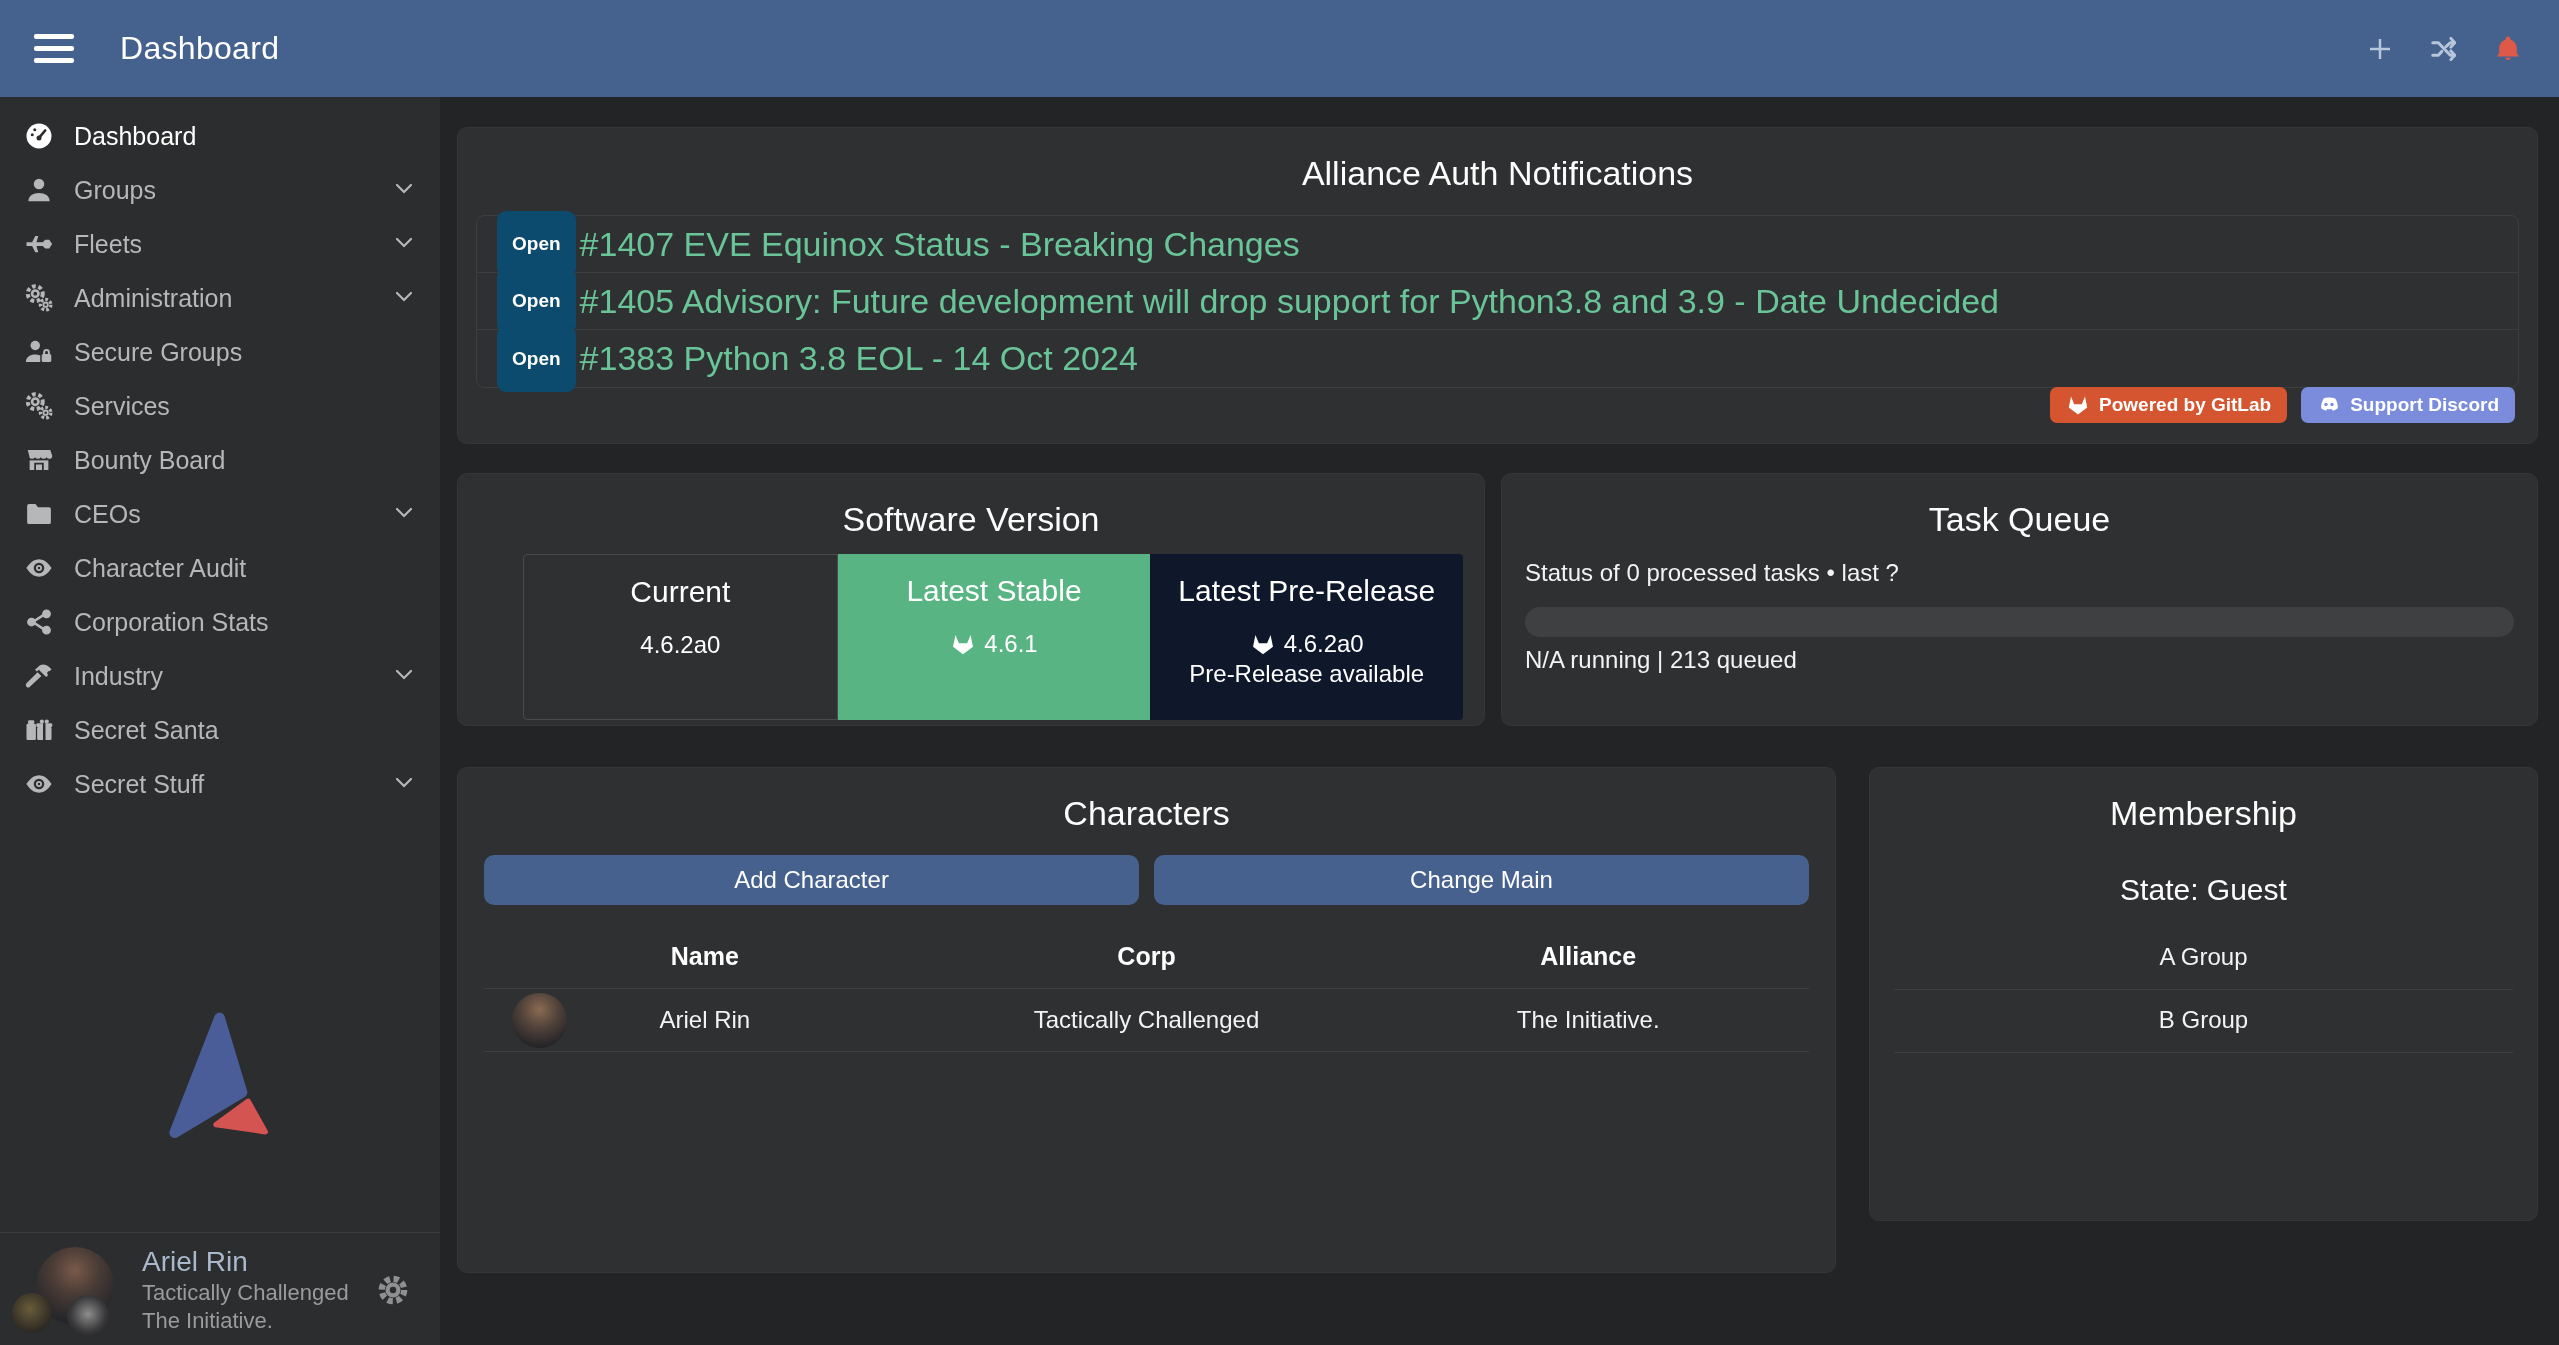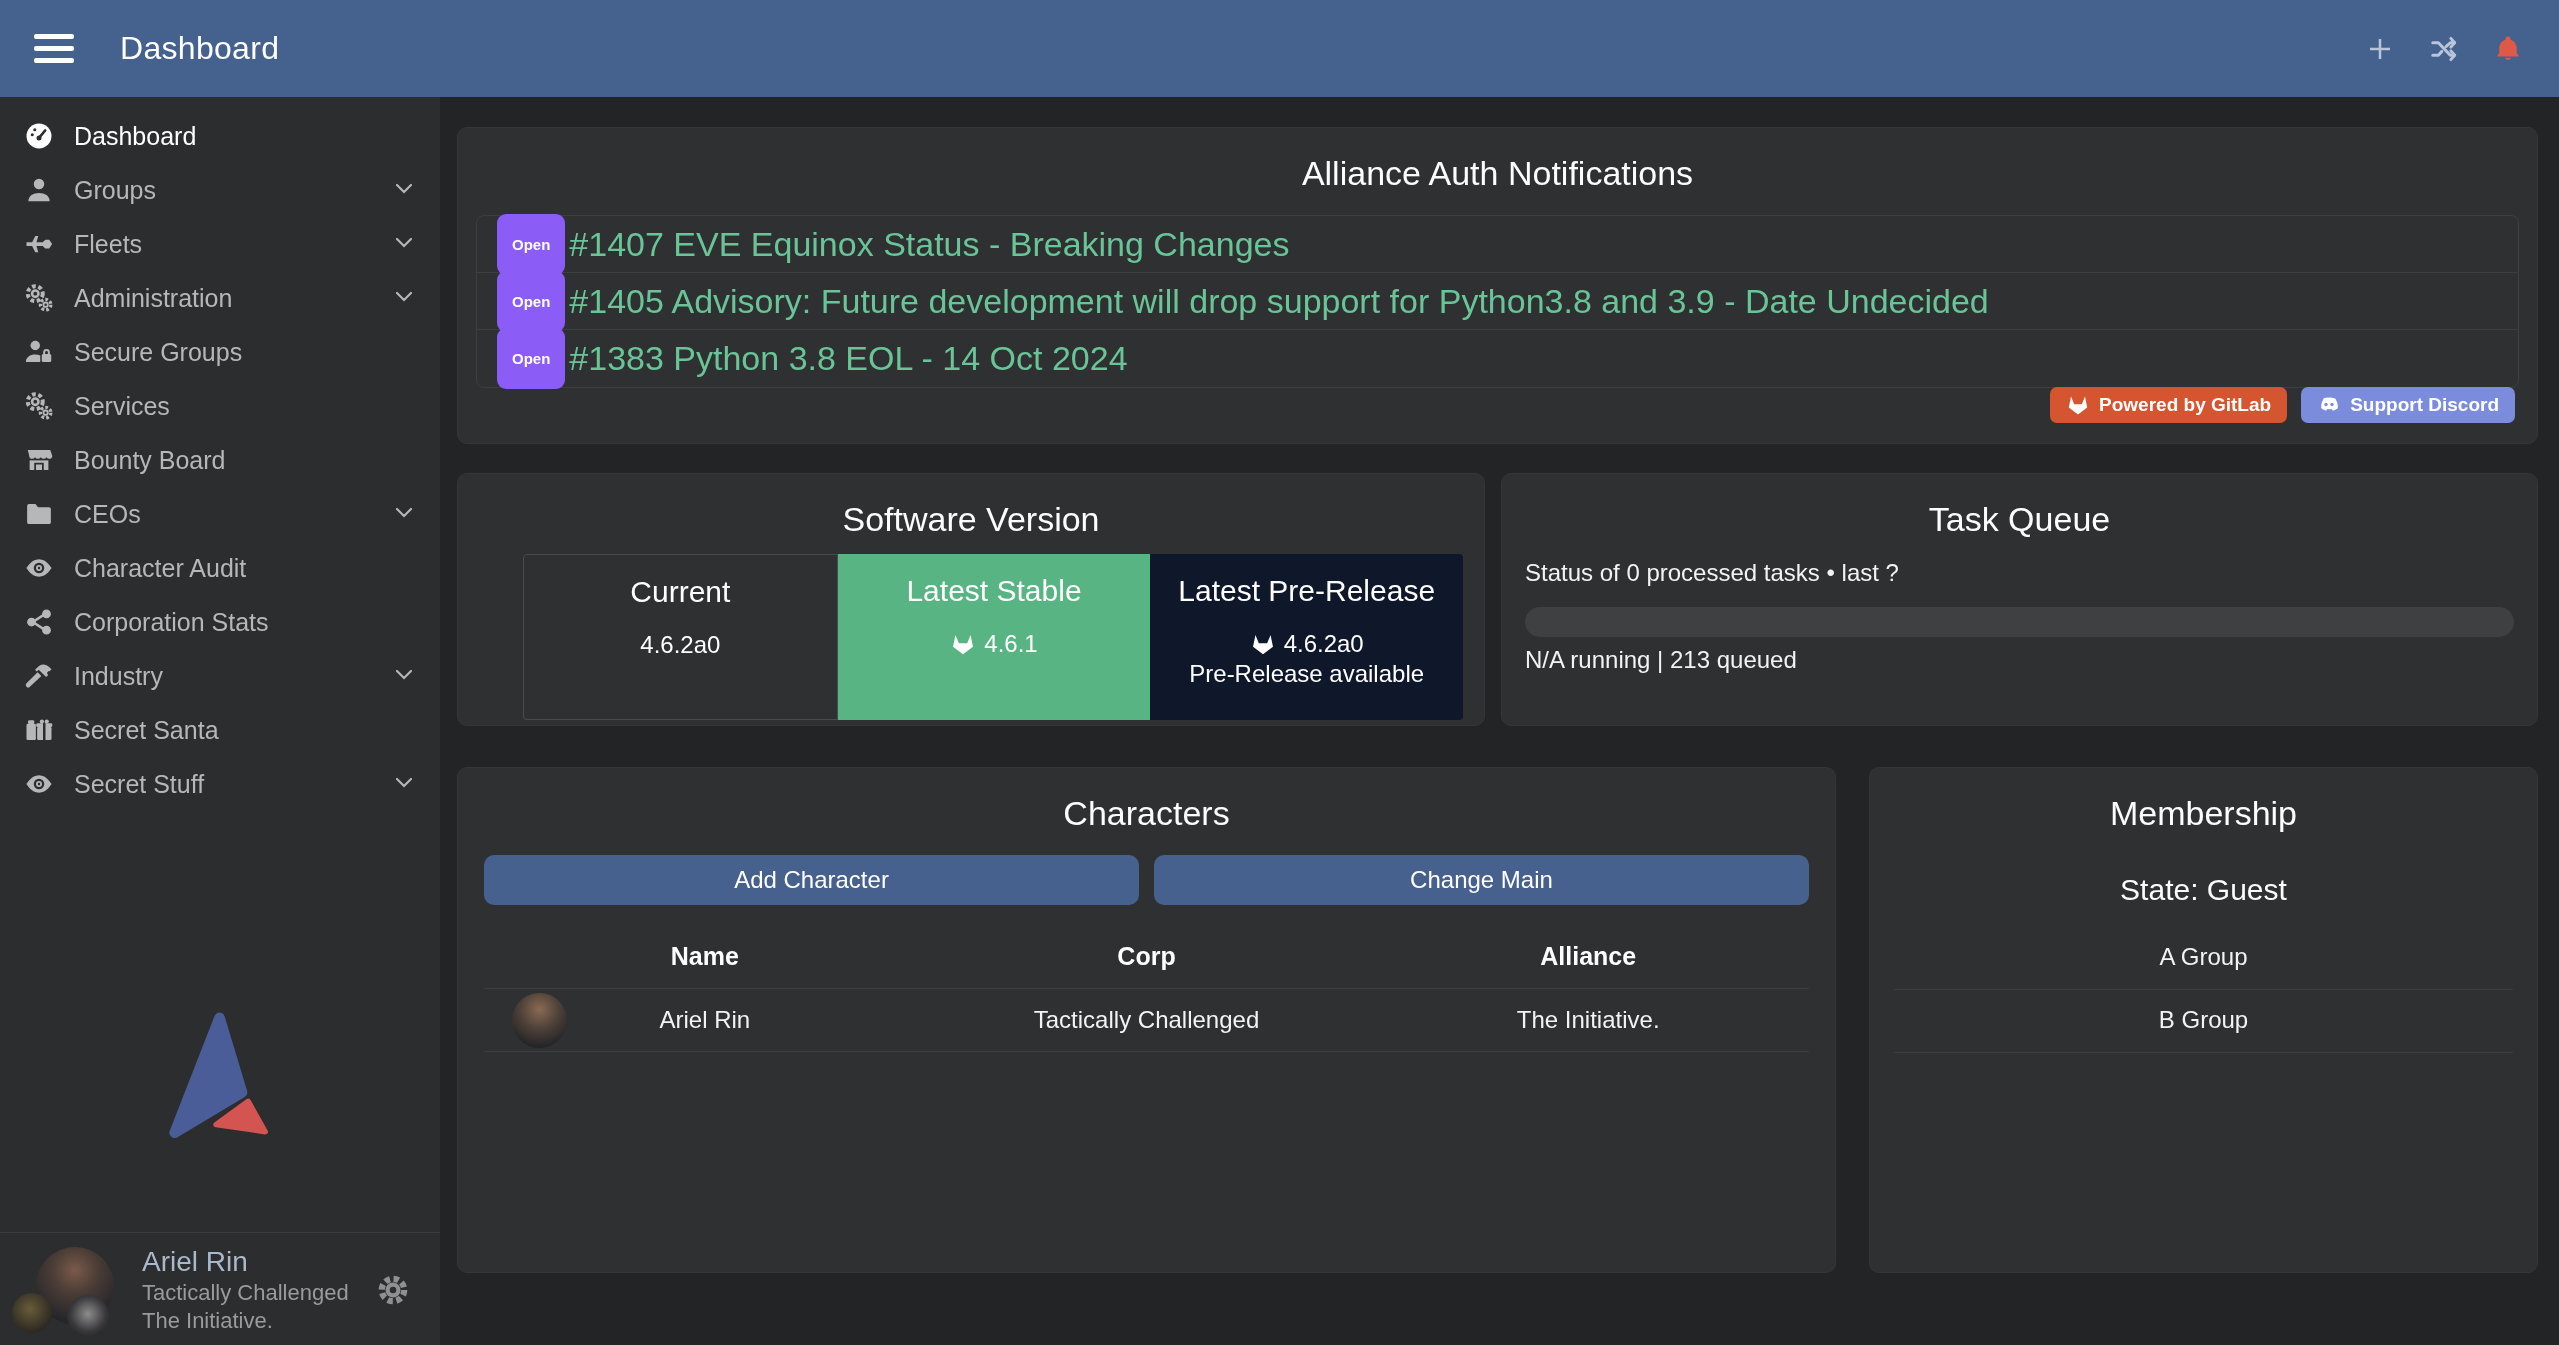--- a/index.html
+++ b/index.html
@@ -45,26 +45,26 @@
   .footer-gear{ position:absolute; right:32px; top:42px; width:30px; height:30px; color:#8f9092; cursor:pointer; }
   .footer-gear svg{ width:30px; height:30px; }
   
   .content{ position:absolute; left:440px; top:97px; width:2119px; height:1248px; background:#232425; }
   .panel{ position:absolute; background:#2f3031; border:1px solid #353637; border-radius:10px; }
   .panel-title{ text-align:center; font-size:34px; font-weight:500; color:#fdfdfd; padding-top:26px; }
   #panel-notifications{ left:17px; top:30px;  width:2081px; height:317px; }
   #panel-software     { left:17px; top:376px; width:1028px; height:253px; }
   #panel-taskqueue    { left:1061px; top:376px; width:1037px; height:253px; }
   #panel-characters   { left:17px; top:670px; width:1379px; height:506px; }
-  #panel-membership   { left:1429px; top:670px; width:669px;  height:506px; }
+  #panel-membership   { left:1429px; top:670px; width:669px;  height:454px; }
   
   .notif-list{ margin:22px 18px 0 18px; border:1px solid #3d3e3f; border-radius:8px; }
   .notif-item{ display:flex; align-items:center; height:57px; padding:0 20px; border-bottom:1px solid #3d3e3f; }
   .notif-item:last-child{ border-bottom:none; }
-  .badge-open{ background:#8b5cf6; color:#fff; font-size:15px; font-weight:bold;
+  .badge-open{ background:#0c4a6e; color:#fff; font-size:19px; font-weight:bold;
     padding:22px 15px; border-radius:9px; flex:none; }
   .notif-link{ margin-left:4px; color:#69c598; font-size:34px; cursor:pointer; }
   .notif-badges{ position:absolute; right:22px; bottom:20px; display:flex; gap:14px; }
   .pill{ display:flex; align-items:center; gap:9px; color:#fff; font-size:19px; font-weight:bold;
     padding:6px 16px; border-radius:7px; cursor:pointer; }
   .pill svg{ width:24px; height:24px; }
   .pill.gitlab{ background:#d4552f; }
   .pill.discord{ background:#7a8cdb; }
   
   .sv-box{ position:absolute; left:21px; right:21px; top:80px; height:166px; display:flex; }

